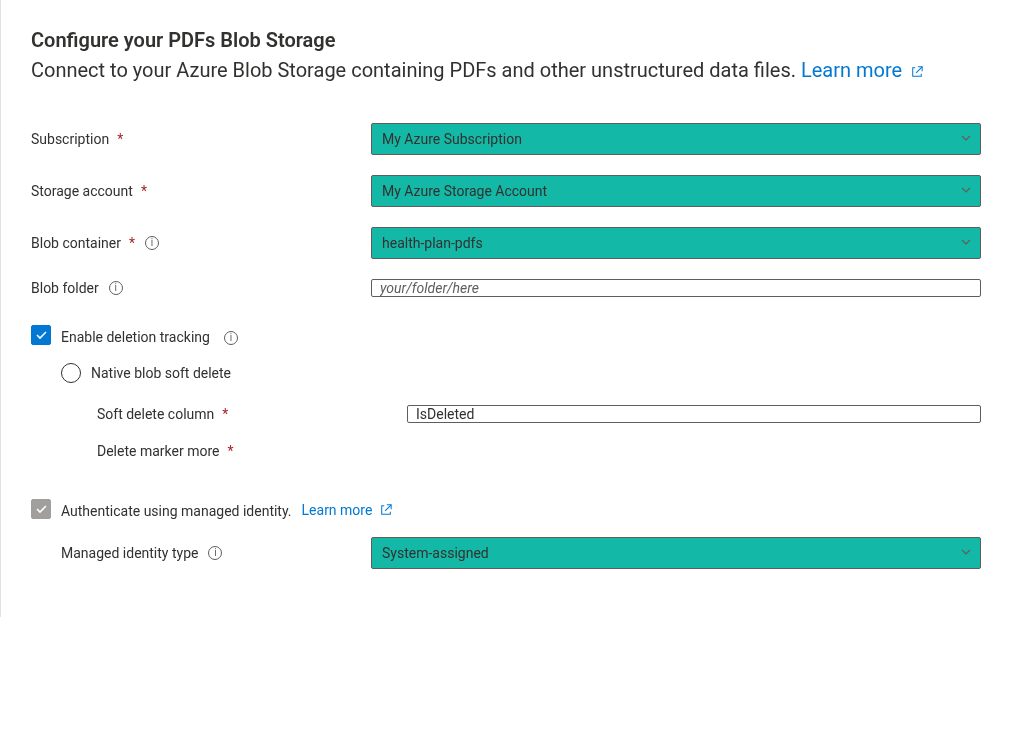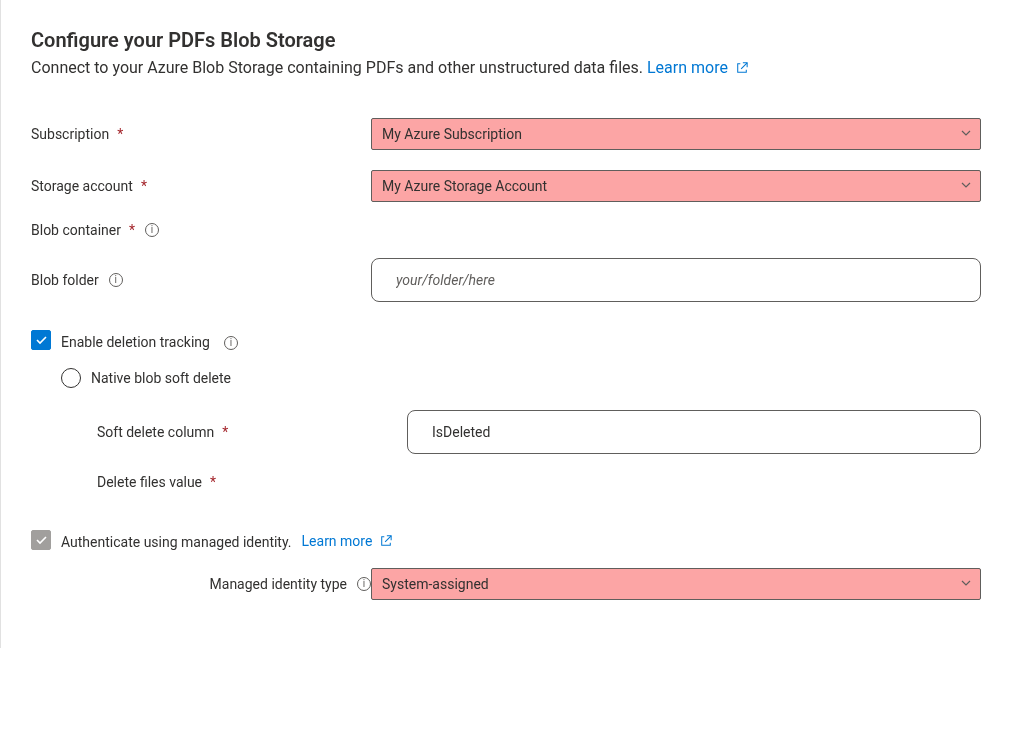--- a/index.html
+++ b/index.html
@@ -12,21 +12,21 @@
     background: #ffffff;
     border-left: 1px solid #e1e1e1;
   }
   .page-title {
     font-size: 20px;
     font-weight: 600;
     margin: 0 0 6px 0;
     color: #323130;
   }
   .page-subtitle {
-    font-size: 16px;
+    font-size: 20px;
     color: #323130;
     margin: 0 0 40px 0;
   }
   a.link {
     color: #0078d4;
     text-decoration: none;
     cursor: pointer;
   }
   .ext-icon {
     display: inline-block;
@@ -71,36 +71,36 @@
   .select {
     position: relative;
     border: 1px solid #605e5c;
     border-radius: 2px;
     height: 32px;
     display: flex;
     align-items: center;
     padding: 0 30px 0 10px;
     font-size: 14px;
     color: #323130;
-    background: #fca5a5;
+    background: #14b8a6;
     cursor: pointer;
   }
   .select .chevron {
     position: absolute;
     right: 8px;
     top: 50%;
     transform: translateY(-50%);
     pointer-events: none;
   }
   .text-input {
     width: 100%;
     border: 1px solid #605e5c;
-    border-radius: 8px;
-    height: 44px;
-    padding: 0 24px;
+    border-radius: 2px;
+    height: 18px;
+    padding: 0 8px;
     font-size: 14px;
     color: #323130;
     font-family: inherit;
     outline: none;
   }
   .text-input::placeholder {
     color: #605e5c;
     font-style: italic;
   }
 
@@ -217,20 +217,30 @@
     </div>
   </div>
 </div>
 
 <div class="form-row">
   <div class="form-label">
     <span>Blob container</span>
       <span class="req">*</span>
     <span class="info-icon">i</span>
   </div>
+  <div class="form-control-wrap">
+    <div class="select">
+      <span>health-plan-pdfs</span>
+      <span class="chevron">
+        <svg width="12" height="12" viewBox="0 0 12 12">
+            <path d="M2 4l4 4 4-4" fill="none" stroke="#605e5c" stroke-width="1.2"></path>
+          </svg>
+      </span>
+    </div>
+  </div>
 </div>
 
 <div class="form-row">
   <div class="form-label">
     <span>Blob folder</span>
     <span class="info-icon">i</span>
   </div>
   <div class="form-control-wrap">
     <input class="text-input" type="text" placeholder="your/folder/here" style="">
   </div>
@@ -258,21 +268,21 @@
     <div class="form-label indent-2">
       <span>Soft delete column</span>
         <span class="req">*</span>
     </div>
     <div class="form-control-wrap">
       <input class="text-input" type="text" value="IsDeleted" style="">
     </div>
   </div>
   <div class="form-row indent-2">
     <div class="form-label indent-2">
-      <span>Delete files value</span>
+      <span>Delete marker more</span>
         <span class="req">*</span>
     </div>
   </div>
 </div>
 
 <div class="checkbox-row indent-1">
   <div class="checkbox checked-gray">
     <svg width="14" height="14" viewBox="0 0 14 14">
         <path d="M3 7l3 3 6-6" fill="none" stroke="#fff" stroke-width="1.6"></path>
       </svg>
@@ -284,21 +294,21 @@
       <svg width="12" height="12" viewBox="0 0 14 14">
           <path d="M5 2H2v10h10V9" fill="none" stroke="#0078d4" stroke-width="1.2"></path>
           <path d="M8 1h5v5" fill="none" stroke="#0078d4" stroke-width="1.2"></path>
           <path d="M13 1L6 8" fill="none" stroke="#0078d4" stroke-width="1.2"></path>
         </svg>
     </span>
   </a>
 </div>
 
 <div class="form-row indent-1">
-  <div class="form-label indent-1" style="flex-basis:310px;justify-content:flex-end;">
+  <div class="form-label indent-1" style="flex-basis:310px;">
     <span>Managed identity type</span>
     <span class="info-icon">i</span>
   </div>
   <div class="form-control-wrap">
     <div class="select">
       <span>System-assigned</span>
       <span class="chevron">
         <svg width="12" height="12" viewBox="0 0 12 12">
             <path d="M2 4l4 4 4-4" fill="none" stroke="#605e5c" stroke-width="1.2"></path>
           </svg>

